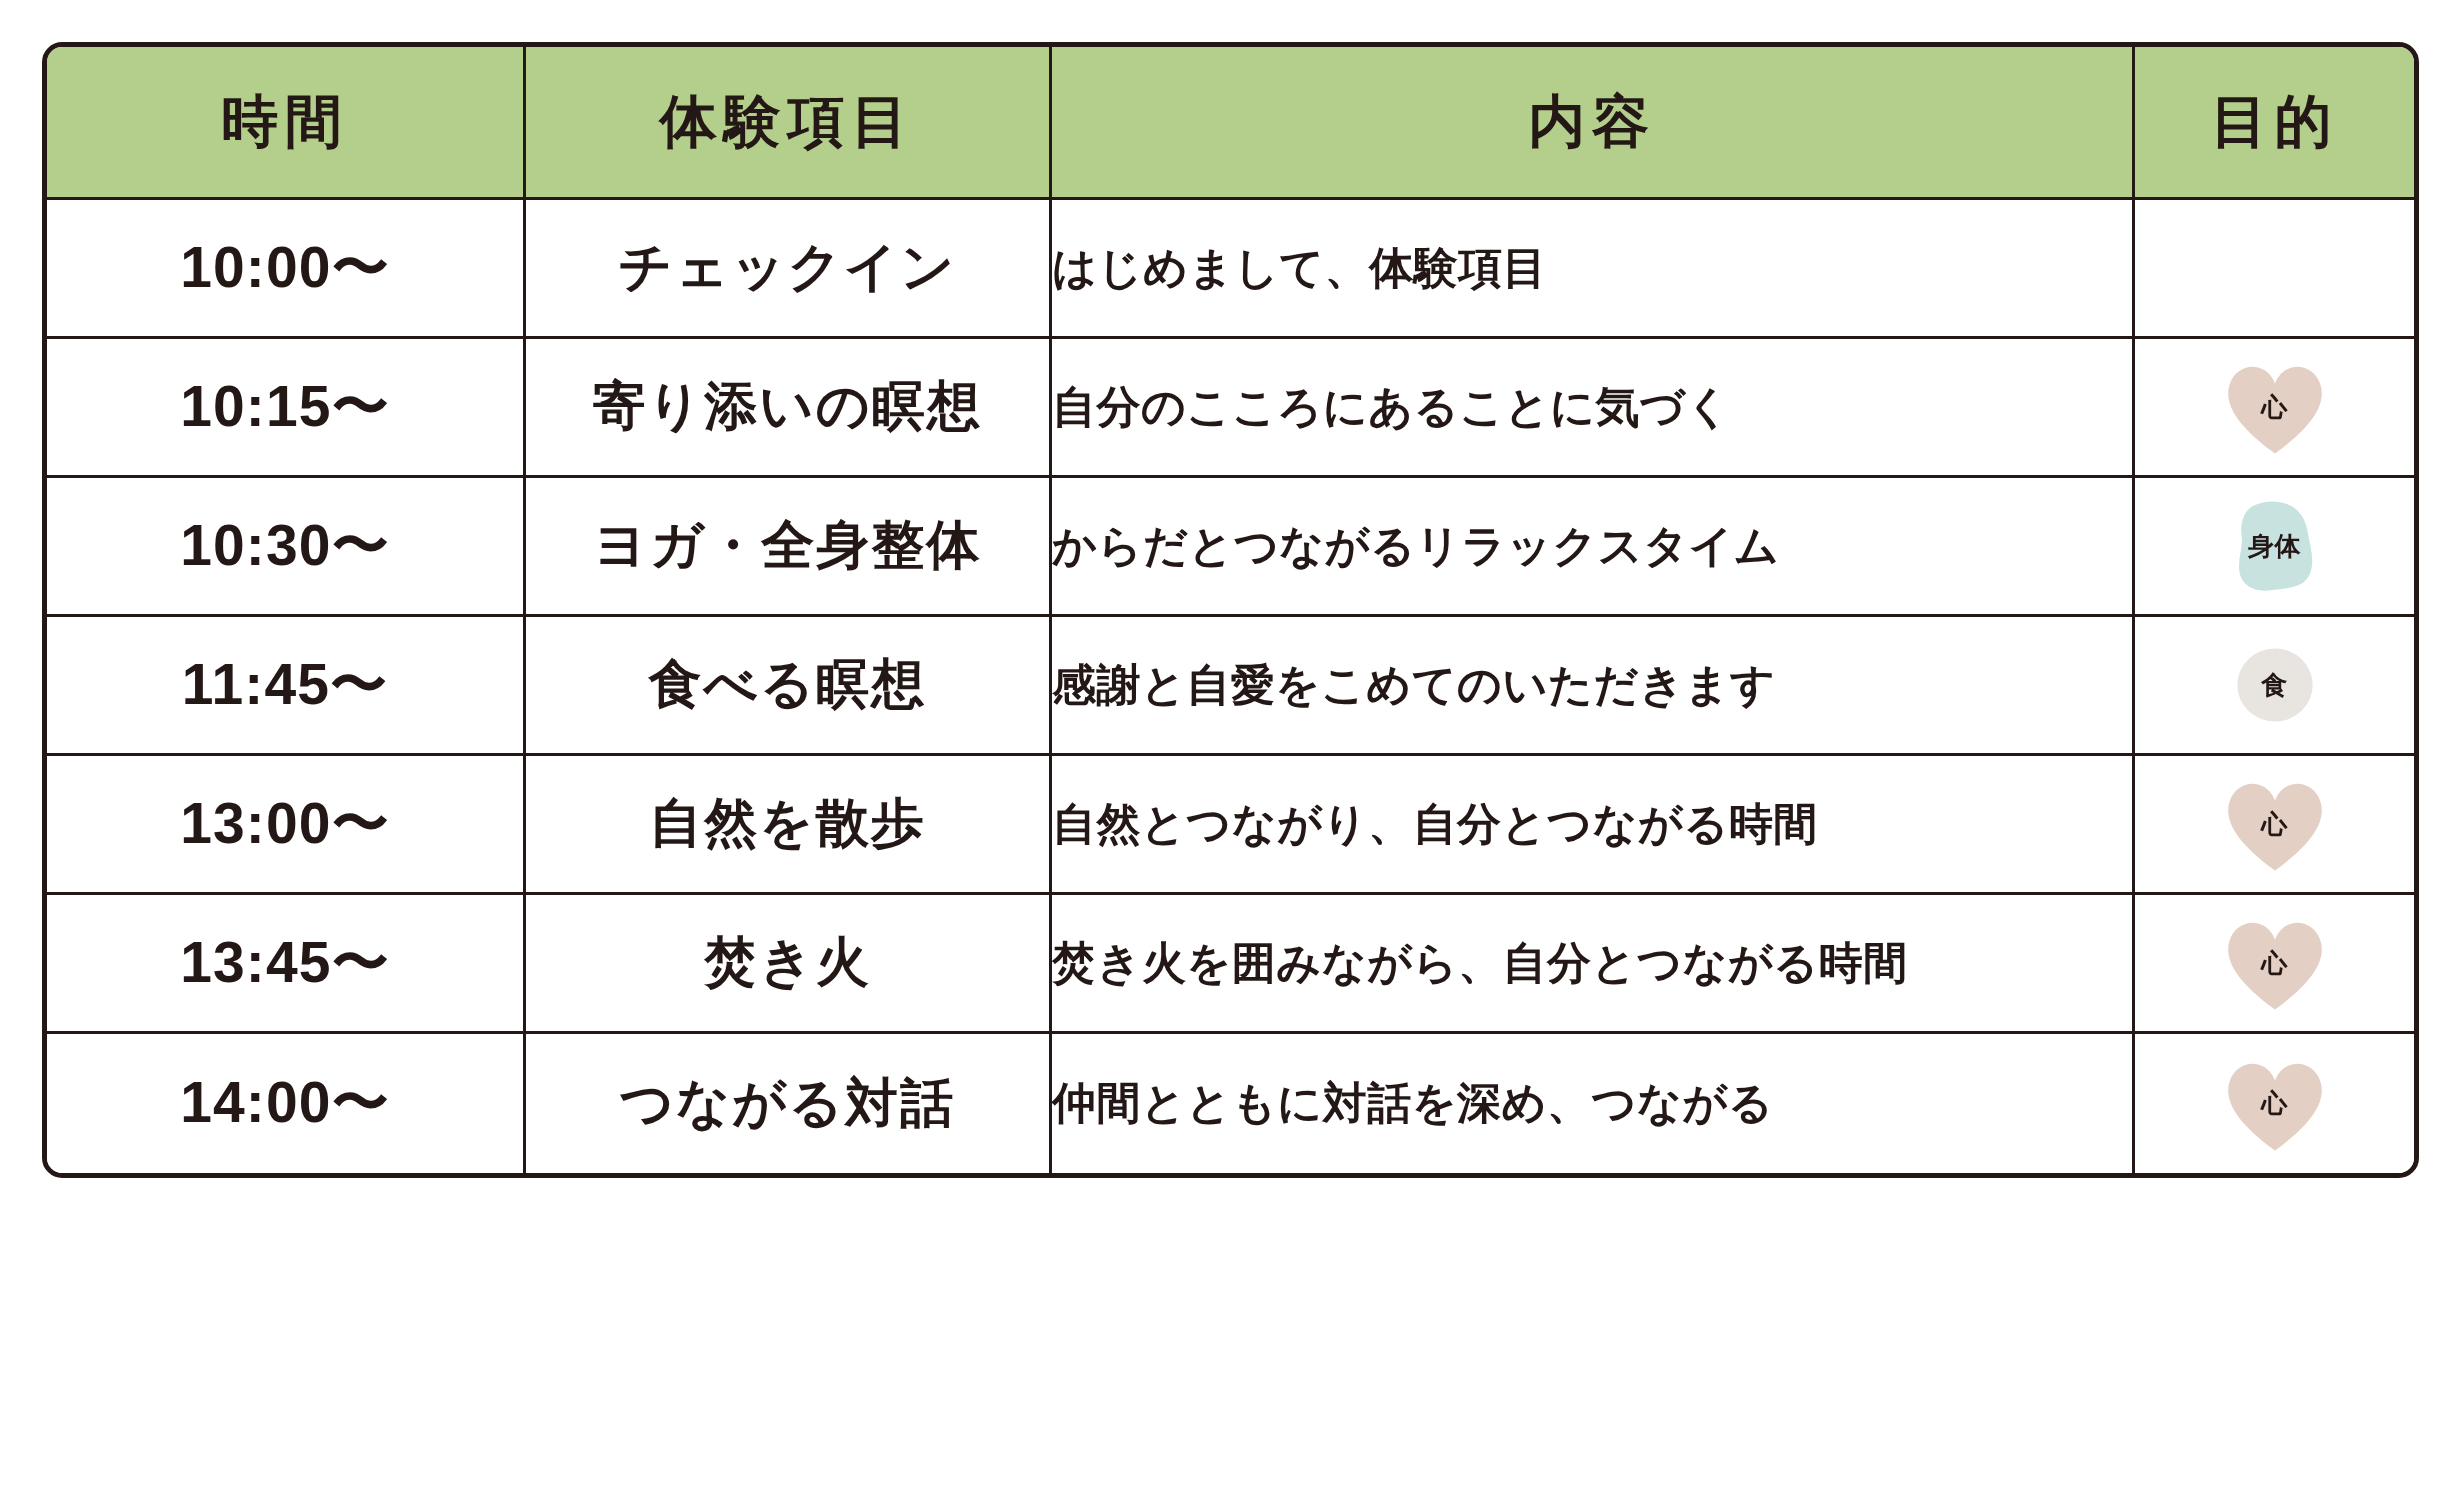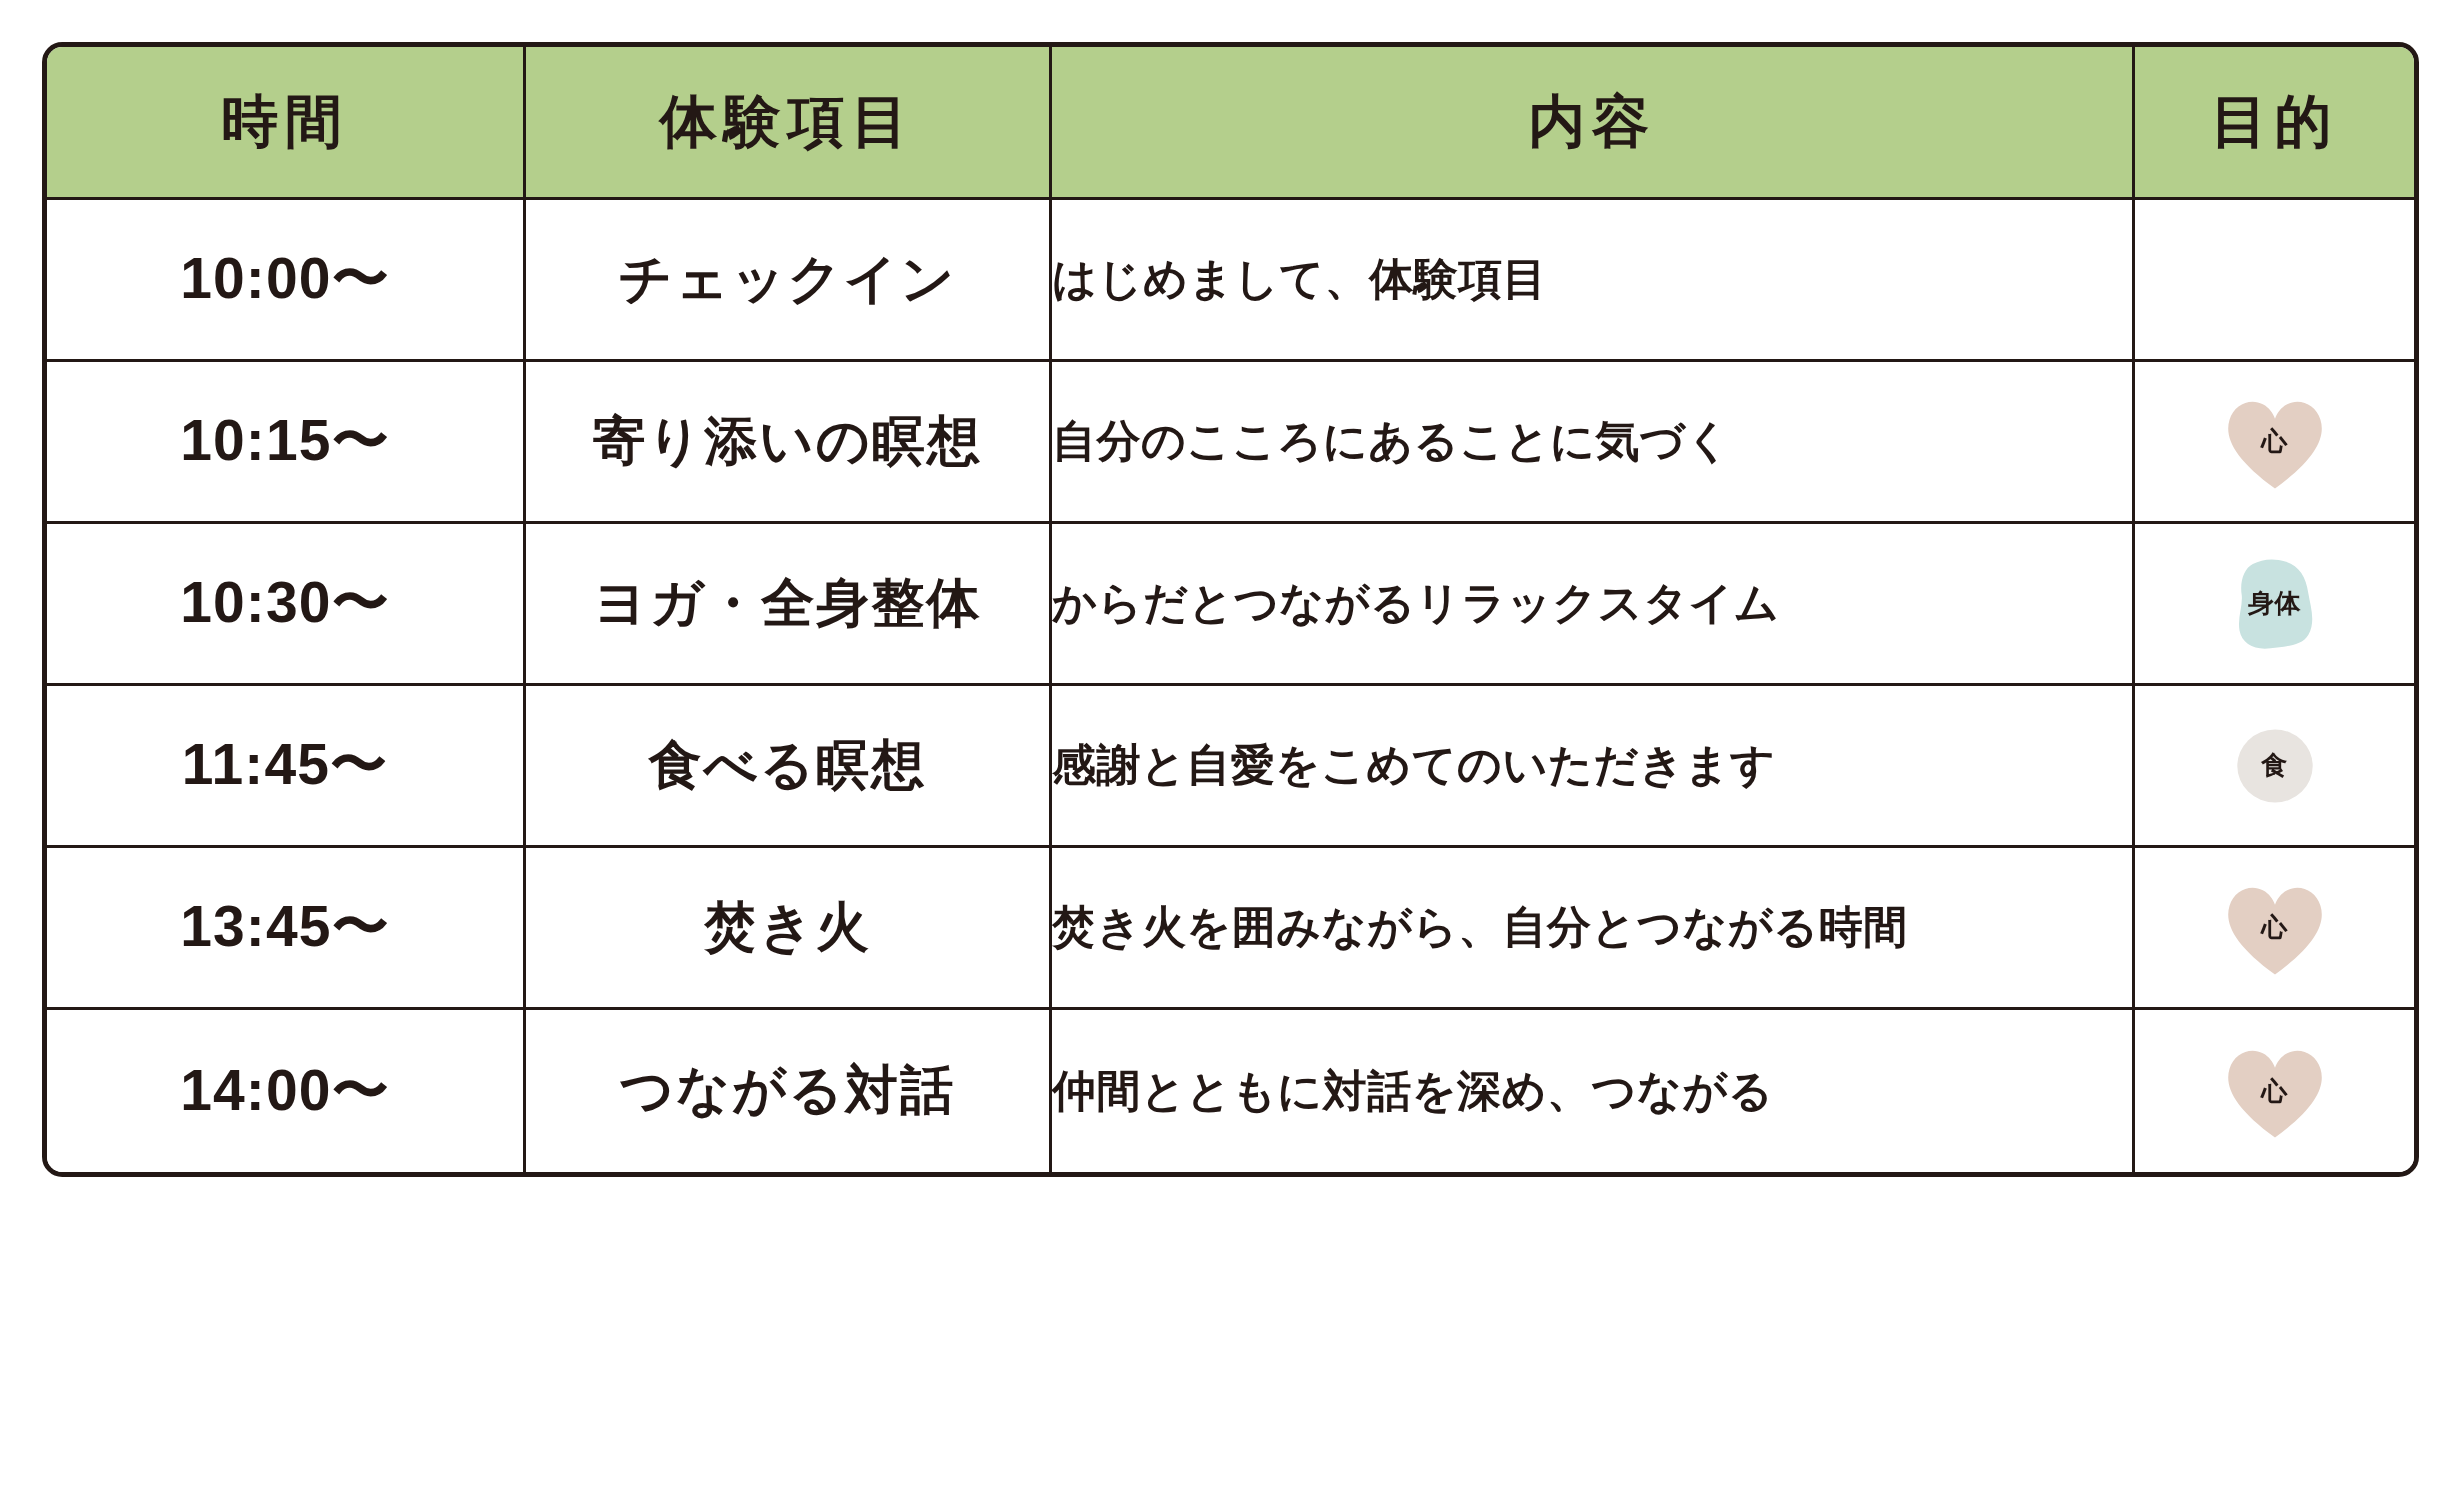--- a/index.html
+++ b/index.html
@@ -60,21 +60,21 @@
     height: 150px;
     text-align: center;
     font-weight: 700;
     font-size: 57px;
     letter-spacing: 0.12em;
     color: #231815;
     border-bottom: 3.6px solid #231815;
   }
 
   table.schedule tbody tr {
-    height: 162px;
+    height: 139px;
   }
 
   .cell-time {
     text-align: center;
     font-size: 57px;
     font-weight: 700;
     letter-spacing: 0.02em;
     color: #231815;
   }
 
@@ -190,20 +190,33 @@
           <span class="badge">
             <svg viewBox="0 0 100 92" aria-hidden="true">
               <ellipse cx="50" cy="46" rx="34" ry="33" fill="#e8e4e0"></ellipse>
             </svg>
             <span class="badge-label">食</span>
           </span>
         </td>
       </tr>
 
 
+      <tr>
+        <td class="cell-time">13:00〜</td>
+        <td class="cell-item">自然を散歩</td>
+        <td class="cell-content">自然とつながり、自分とつながる時間</td>
+        <td class="cell-purpose">
+          <span class="badge">
+            <svg viewBox="0 0 100 92" aria-hidden="true">
+              <path d="M50 88 C14 62 4 42 9 26 C13 12 28 6 39 12 C45 15 48 20 50 25 C52 20 55 15 61 12 C72 6 87 12 91 26 C96 42 86 62 50 88 Z" fill="#e3cfc3"></path>
+            </svg>
+            <span class="badge-label">心</span>
+          </span>
+        </td>
+      </tr>
 
       <tr>
         <td class="cell-time">13:45〜</td>
         <td class="cell-item">焚き火</td>
         <td class="cell-content">焚き火を囲みながら、自分とつながる時間</td>
         <td class="cell-purpose">
           <span class="badge">
             <svg viewBox="0 0 100 92" aria-hidden="true">
               <path d="M50 88 C14 62 4 42 9 26 C13 12 28 6 39 12 C45 15 48 20 50 25 C52 20 55 15 61 12 C72 6 87 12 91 26 C96 42 86 62 50 88 Z" fill="#e3cfc3"></path>
             </svg>

